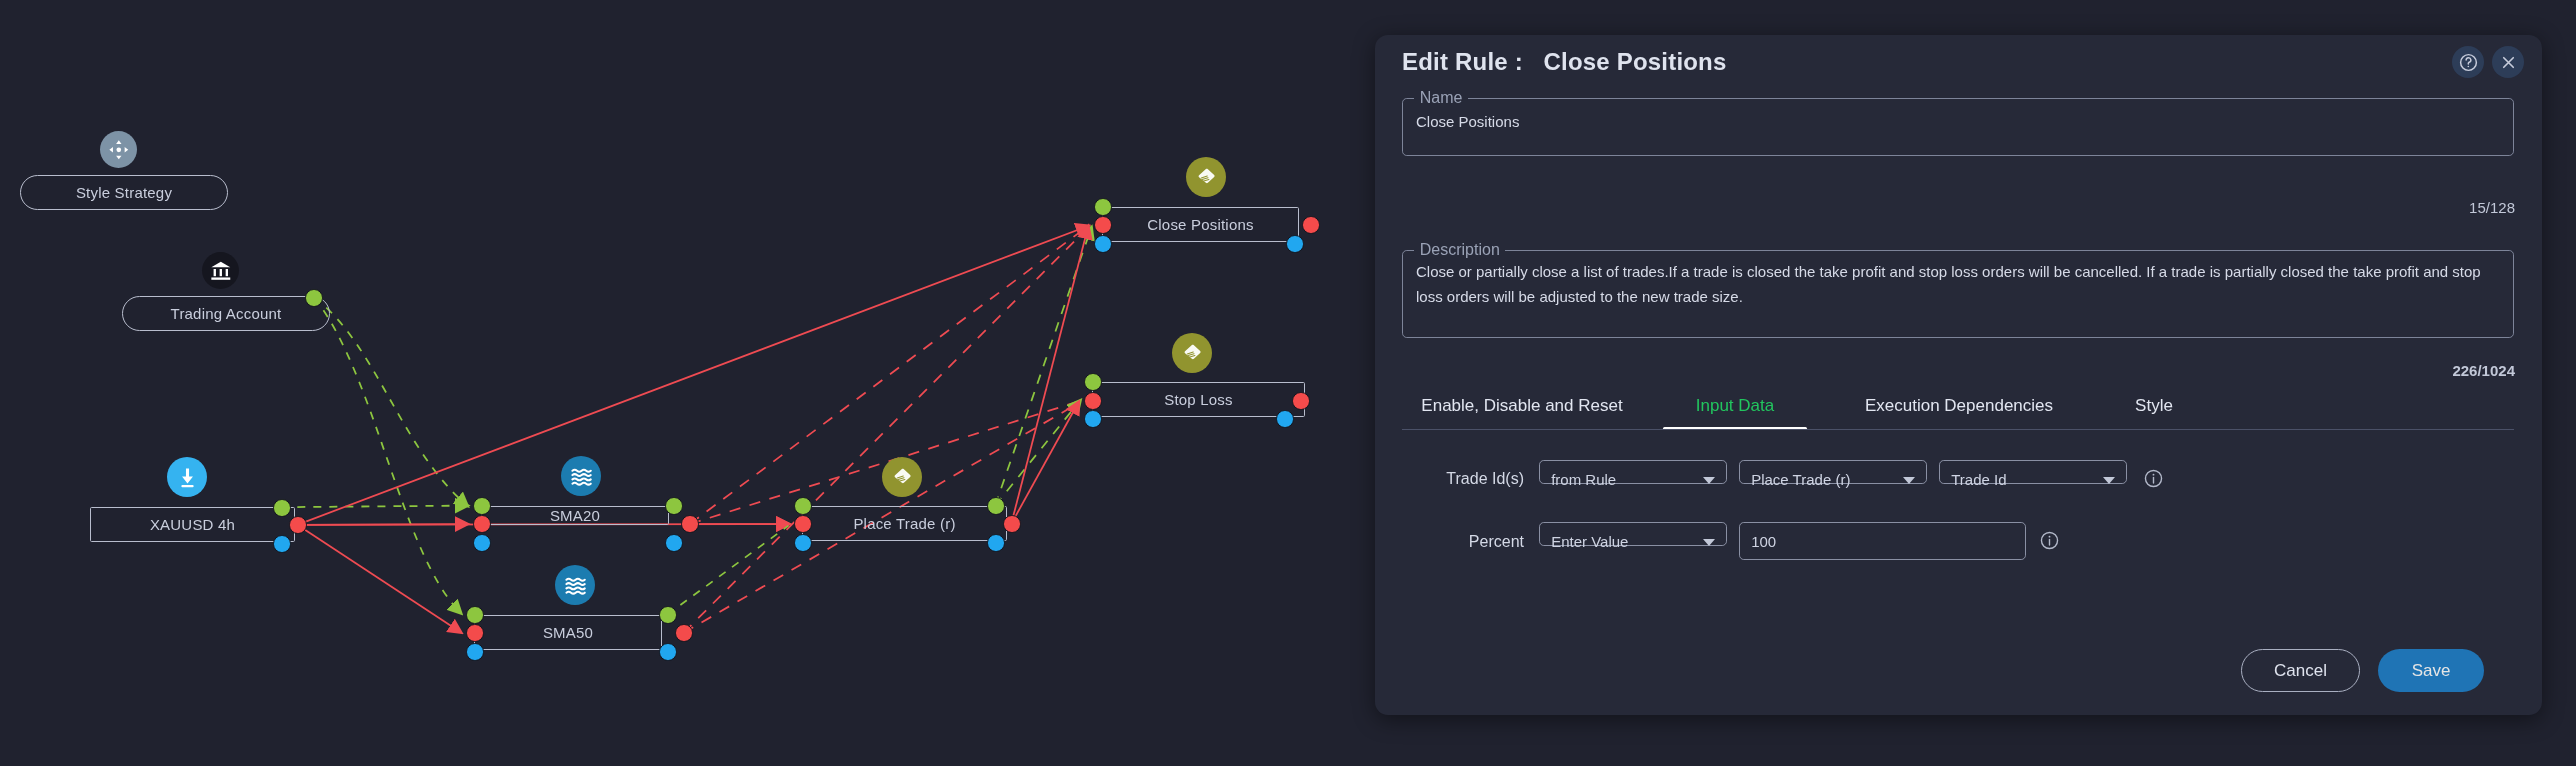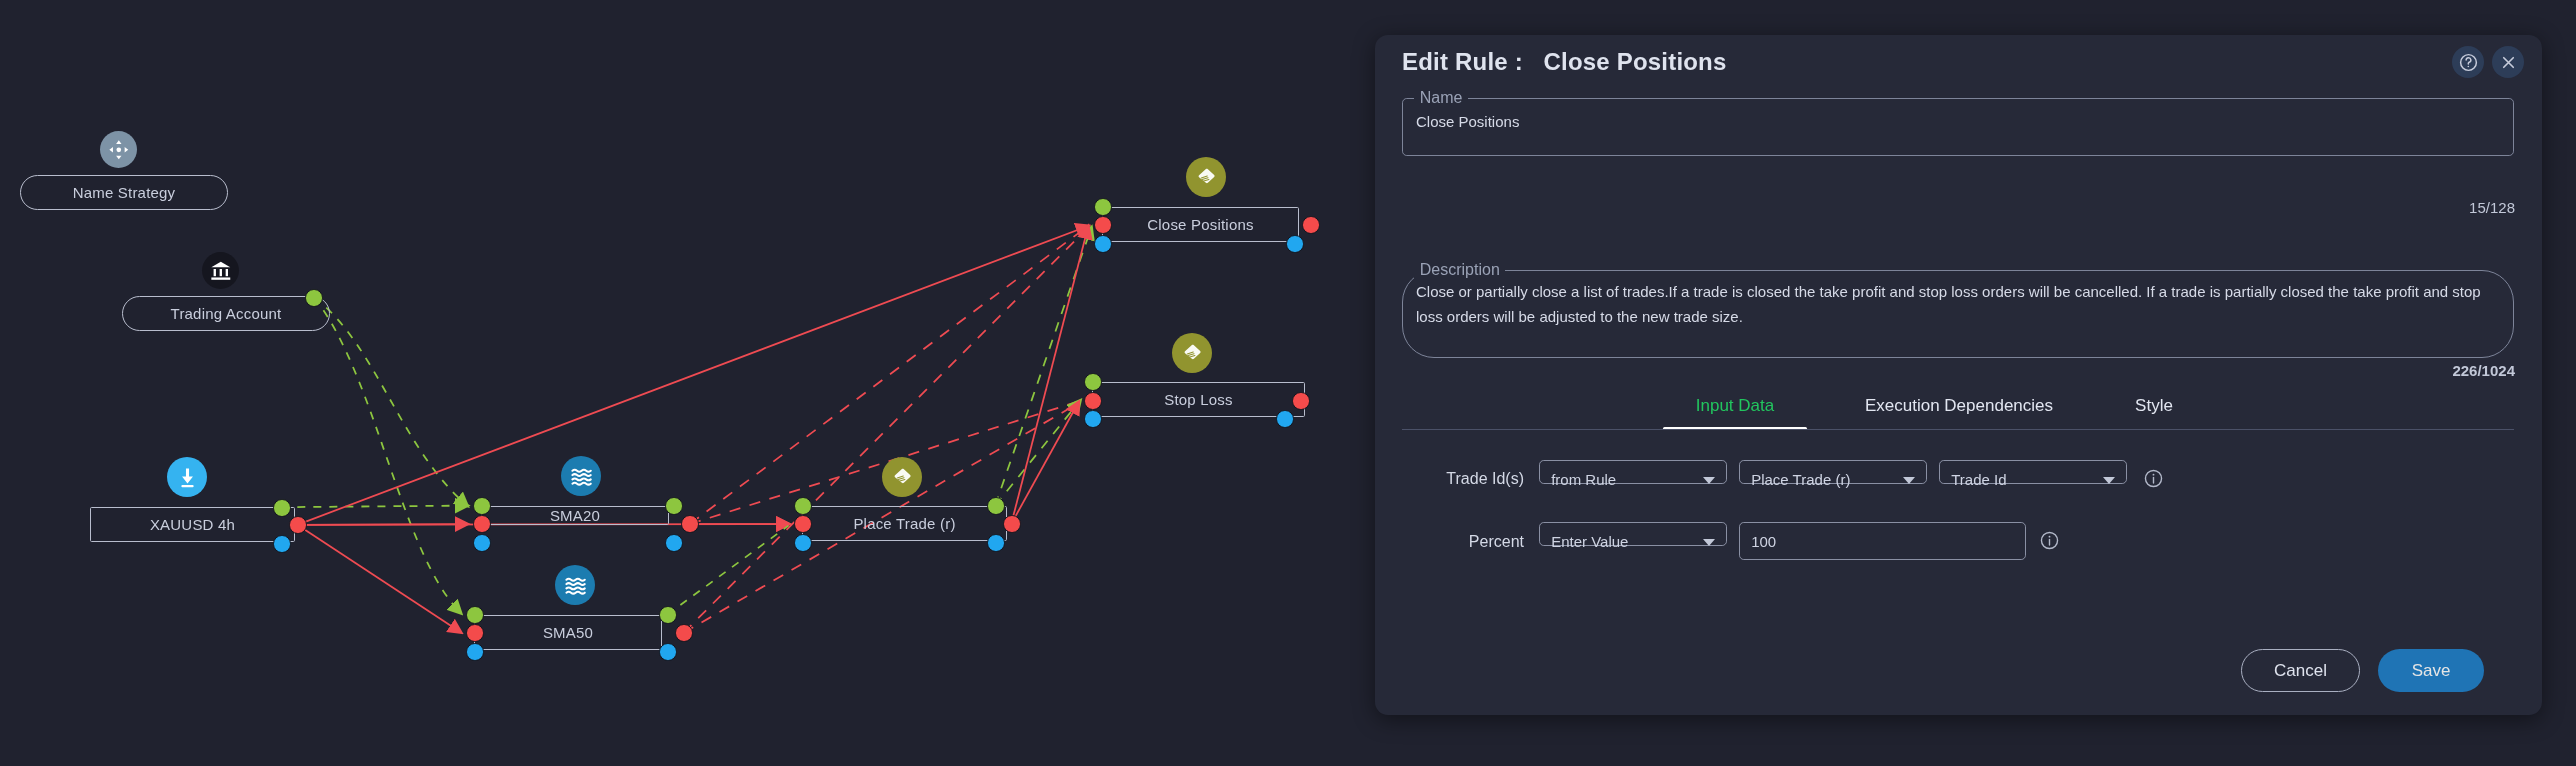--- a/index.html
+++ b/index.html
@@ -162,21 +162,21 @@
 
     <path d="M1242,631 L1348,500" stroke="#8dc63f" stroke-width="2.2" fill="none" stroke-dasharray="12 11" marker-end="url(#arrow-green)"></path>
 
     <path d="M1262,654 L1358,283" stroke="#ef4b52" stroke-width="2.2" fill="none" marker-end="url(#arrow-red)"></path>
 
     <path d="M1262,654 L1346,502" stroke="#ef4b52" stroke-width="2.2" fill="none" marker-end="url(#arrow-red)"></path>
   </svg>
 
 <div class="node">
       <div class="node-body pill" style="left: 20px; top: 175px; width: 208px; height: 35px; font-size: 15px;">
-        <span class="node-label">Name Strategy</span>
+        <span class="node-label">Style Strategy</span>
       </div>
       <div class="node-icon" style="left: 100px; top: 131px; width: 37px; height: 37px; background: rgb(125, 147, 166);">
         <svg width="21.6" height="21.6" viewBox="0 0 24 24" fill="#fff">
       <path d="M12 1.5 L15 5.5 H9 Z M12 22.5 L9 18.5 H15 Z M1.5 12 L5.5 9 V15 Z M22.5 12 L18.5 15 V9 Z"></path>
       <circle cx="12" cy="12" r="2.6"></circle>
         </svg>
       </div>
     </div>
     <div class="node">
       <div class="node-body pill" style="left: 122px; top: 296px; width: 208px; height: 35px; font-size: 15px;">
@@ -317,27 +317,28 @@
       </svg>
     </div>
   </div>
 
   <div class="field" style="left:27px;top:63px;width:1112px;height:58px;">
     <span class="field-legend">Name</span>
     <span class="field-value">Close Positions</span>
   </div>
   <div class="counter" style="top:164px;width:160px;text-align:right;">15/128</div>
 
-  <div class="field" style="left:27px;top:235px;width:1112px;height:88px;border-radius:32px;">
+  <div class="field" style="left:27px;top:215px;width:1112px;height:88px;">
     <span class="field-legend">Description</span>
     <span class="field-value" style="top:8px;line-height:25px;font-size:15px;">Close or partially close a list of trades.If a trade is closed the take profit and stop loss orders will be cancelled. If a trade is partially closed the take profit and stop loss orders will be adjusted to the new trade size.</span>
   </div>
   <div class="counter" style="top:327px;width:176px;font-weight:bold;">226/1024</div>
 
   <div id="tabs" style="top:353px;">
+      <div class="tab" style="left: 0px; width: 240px;">Enable, Disable and Reset</div>
       <div class="tab active" style="left: 253px; width: 160px;">Input Data</div>
       <div class="tab-underline" style="left: 261px; width: 144px; bottom: -1.6px;"></div>
       <div class="tab" style="left: 425px; width: 264px;">Execution Dependencies</div>
       <div class="tab" style="left: 704px; width: 96px;">Style</div>
     </div>
   <div id="tabs-rule" style="top:394px;"></div>
 
   <div id="form">
       <div class="form-label" style="left: 16px; width: 133px; top: 435px;">Trade Id(s)</div>
       <div class="select" style="left: 164px; top: 425px; width: 188px;">

